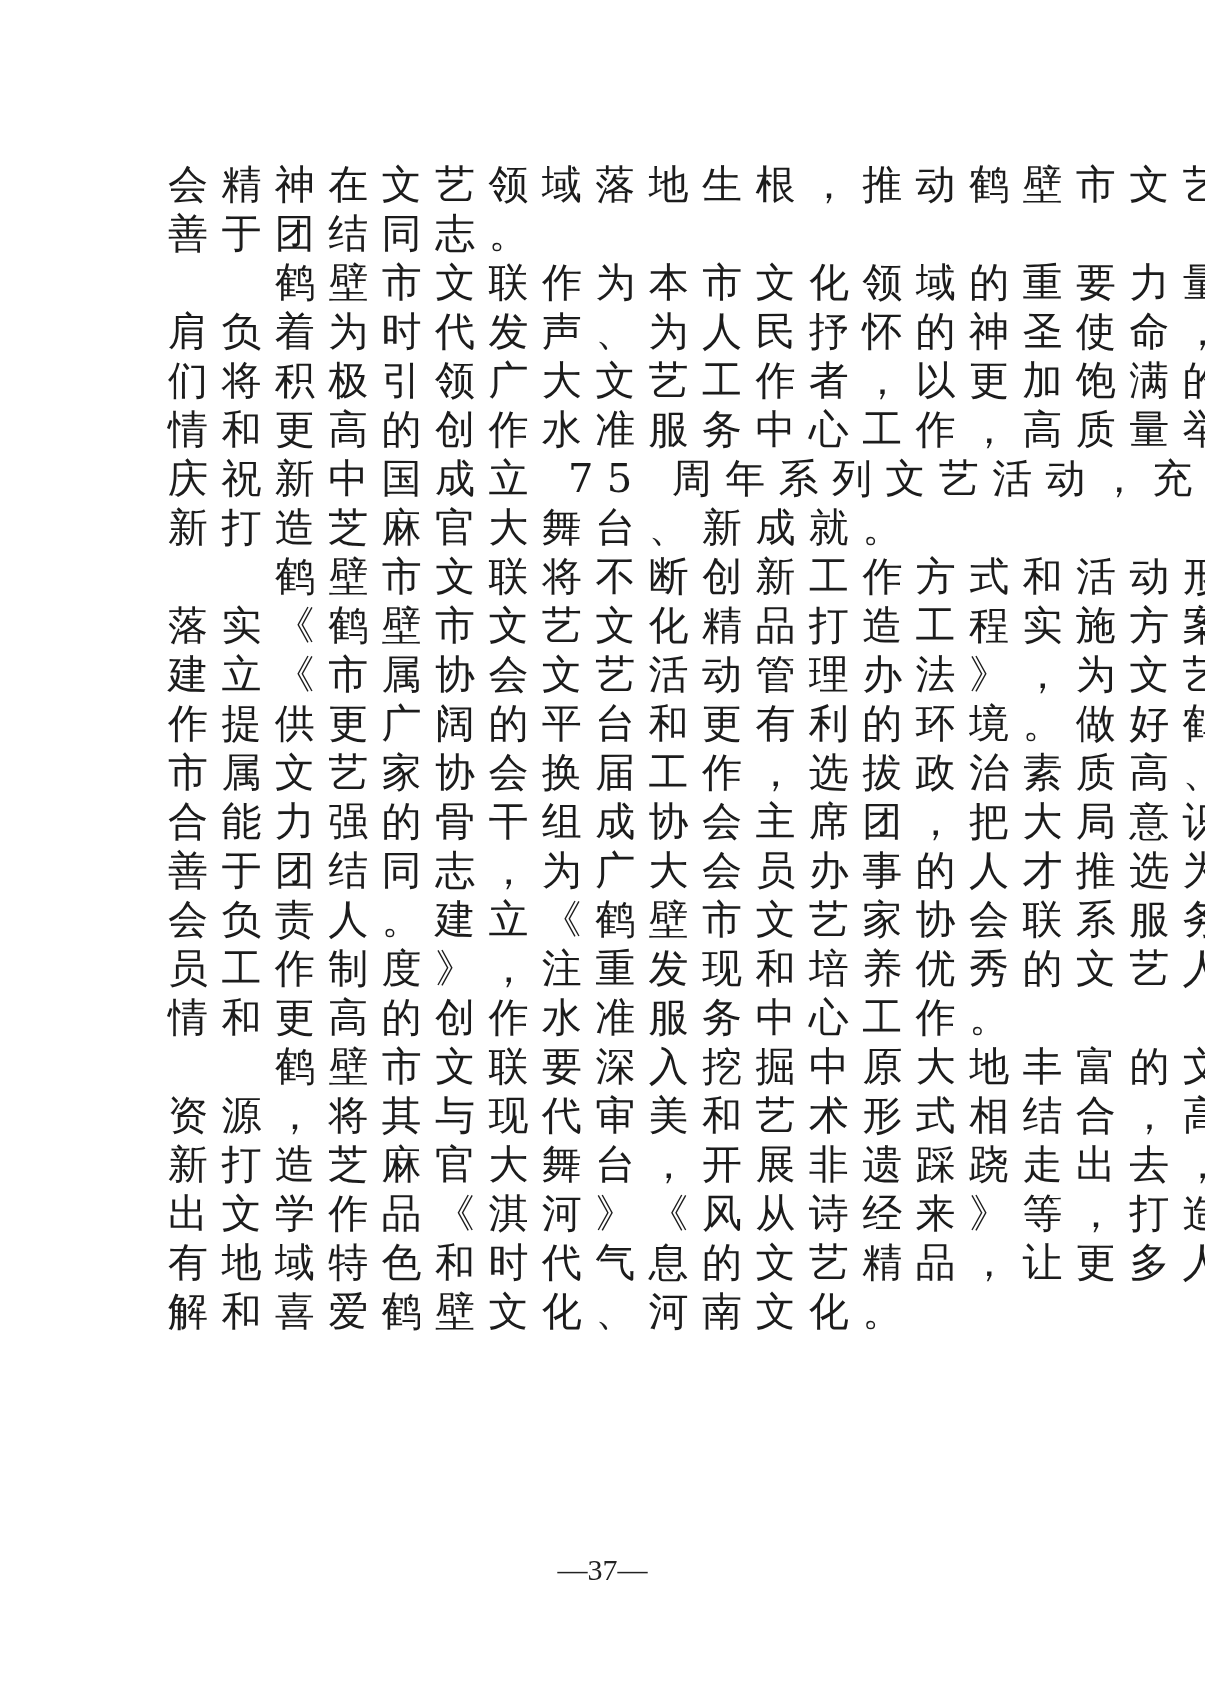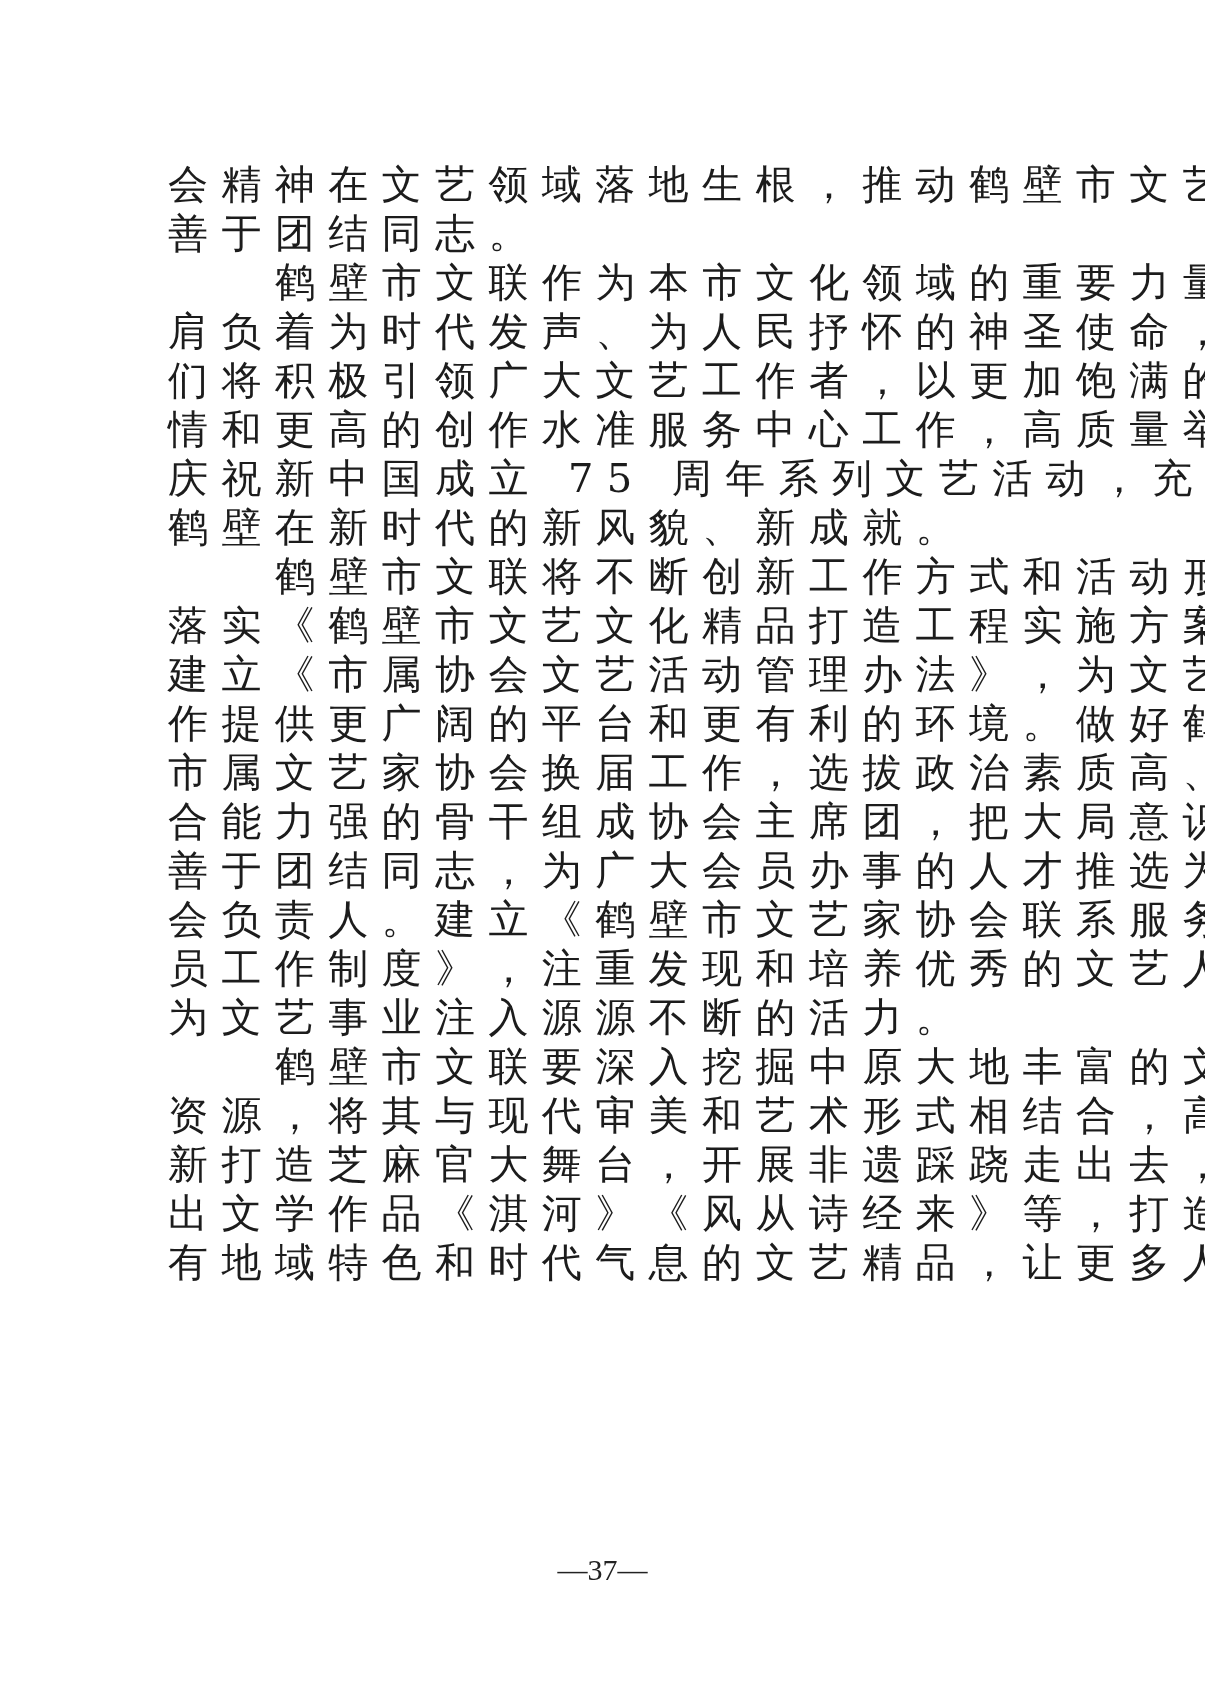--- a/index.html
+++ b/index.html
@@ -61,40 +61,41 @@
       <div class="line">会精神在文艺领域落地生根，推动鹤壁市文艺工</div>
       <div class="line">善于团结同志。</div>
     </div>
 
     <div>
       <div class="line indent">鹤壁市文联作为本市文化领域的重要力量，</div>
       <div class="line">肩负着为时代发声、为人民抒怀的神圣使命，我</div>
       <div class="line">们将积极引领广大文艺工作者，以更加饱满的热</div>
       <div class="line">情和更高的创作水准服务中心工作，高质量举办</div>
       <div class="line">庆祝新中国成立 75 周年系列文艺活动，充分展现</div>
-      <div class="line">鹤壁在新时代的新风貌、新成就。</div>
+      <div class="line">新打造芝麻官大舞台、新成就。</div>
     </div>
 
     <div>
       <div class="line indent">鹤壁市文联将不断创新工作方式和活动形式，</div>
       <div class="line">落实《鹤壁市文艺文化精品打造工程实施方案》，</div>
       <div class="line">建立《市属协会文艺活动管理办法》，为文艺创</div>
       <div class="line">作提供更广阔的平台和更有利的环境。做好鹤壁</div>
       <div class="line">市属文艺家协会换届工作，选拔政治素质高、综</div>
       <div class="line">合能力强的骨干组成协会主席团，把大局意识强，</div>
       <div class="line">善于团结同志，为广大会员办事的人才推选为协</div>
       <div class="line">会负责人。建立《鹤壁市文艺家协会联系服务会</div>
       <div class="line">员工作制度》，注重发现和培养优秀的文艺人才，</div>
-      <div class="line">为文艺事业注入源源不断的活力。</div>
+      <div class="line">情和更高的创作水准服务中心工作。</div>
     </div>
 
     <div>
       <div class="line indent">鹤壁市文联要深入挖掘中原大地丰富的文化</div>
       <div class="line">资源，将其与现代审美和艺术形式相结合，高标</div>
       <div class="line">新打造芝麻官大舞台，开展非遗踩跷走出去，推</div>
       <div class="line">出文学作品《淇河》《风从诗经来》等，打造具</div>
       <div class="line">有地域特色和时代气息的文艺精品，让更多人了</div>
+      <div class="line">解和喜爱鹤壁文化、河南文化。</div>
     </div>
 
   </div>
 
   <div class="page-number">—37—</div>
 </div>
 
 </body></html>

